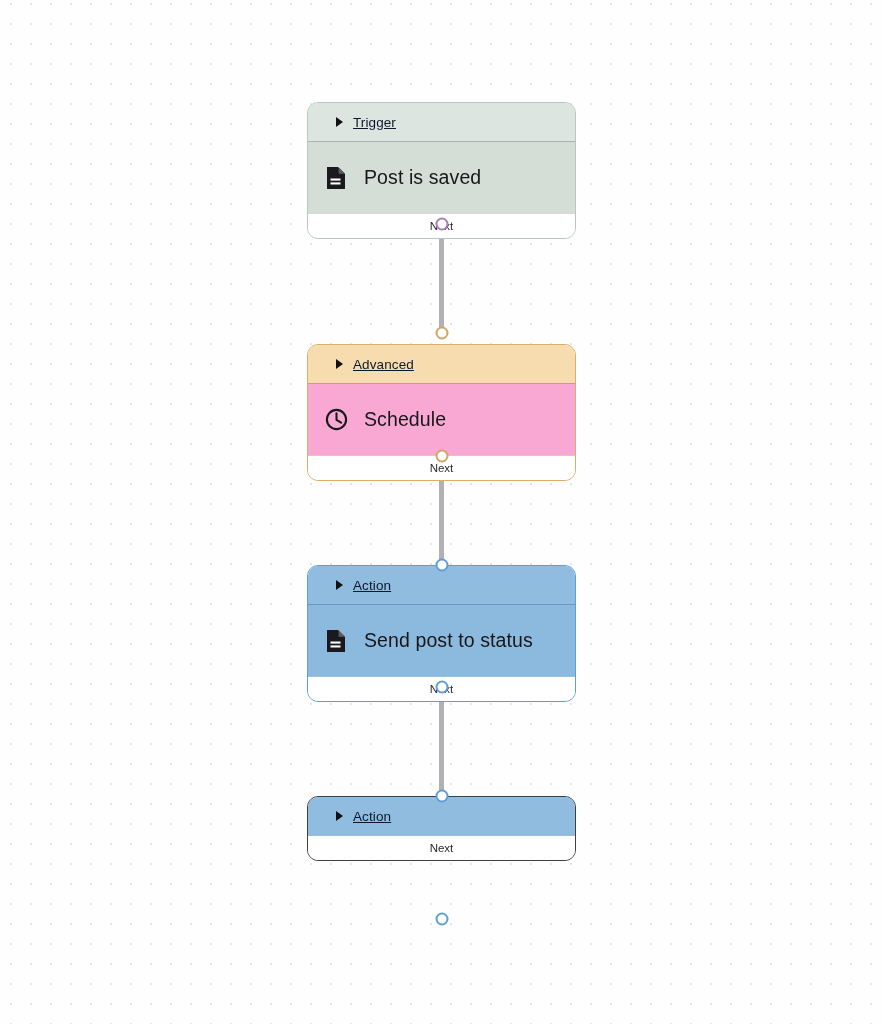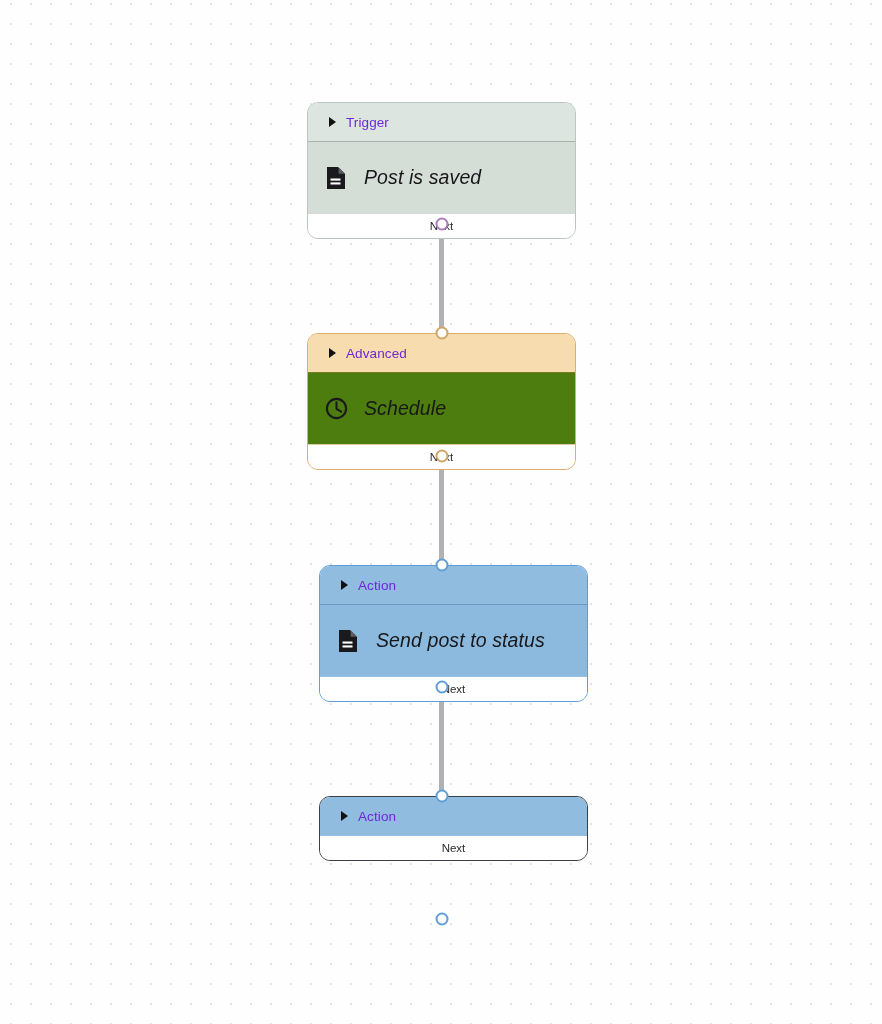--- a/index.html
+++ b/index.html
@@ -43,43 +43,43 @@
     border-radius: 11px;
     background: #ffffff;
     box-sizing: border-box;
     border: 1.5px solid #b9c7bf;
     overflow: hidden;
   }
   .node-header {
     height: 38px;
     display: flex;
     align-items: center;
-    padding-left: 21px;
+    padding-left: 28px;
     box-sizing: border-box;
     font-size: 13.5px;
-    color: #6d28d9;
+    color: #0f172a;
     letter-spacing: 0.1px;
+    text-decoration: underline;
   }
   .caret {
     width: 0;
     height: 0;
     border-left: 7px solid #111114;
     border-top: 5px solid transparent;
     border-bottom: 5px solid transparent;
     margin-right: 10px;
     flex: 0 0 auto;
   }
   .node-body {
     height: 72px;
     display: flex;
     align-items: center;
     padding-left: 16px;
     box-sizing: border-box;
     border-top: 1px solid rgba(90,100,95,0.35);
-    font-style: italic;
   }
   .node-icon {
     width: 24px;
     height: 24px;
     flex: 0 0 auto;
     margin-right: 16px;
     display: flex;
     align-items: center;
     justify-content: center;
   }
@@ -102,25 +102,25 @@
     box-sizing: border-box;
   }
 
   
   .node.trigger            { border-color: #b9c7bf; }
   .node.trigger .node-header { background: #dde5e0; }
   .node.trigger .node-body   { background: #d4ded7; }
 
   .node.advanced            { border-color: #dcae6a; }
   .node.advanced .node-header { background: #f6dcae; }
-  .node.advanced .node-body   { background: #4d7c0f; }
+  .node.advanced .node-body   { background: #f9a8d4; }
   .node.advanced .node-body   { border-top-color: rgba(170,125,60,0.45); }
   .node.advanced .node-footer { border-top-color: rgba(200,160,95,0.55); }
 
-  .node.action             { border-color: #5f9ed6; margin-left: 12px; }
+  .node.action             { border-color: #5f9ed6; }
   .node.action .node-header  { background: #8fbcdf; }
   .node.action .node-body    { background: #8cbade; }
   .node.action .node-body    { border-top-color: rgba(60,110,160,0.45); }
   .node.action .node-footer  { border-top-color: rgba(95,158,214,0.65); }
 
   .node.action.selected    { border-color: #3b3f46; }
 
   
   .handle {
     position: absolute;
@@ -160,21 +160,21 @@
           <rect x="5.5" y="12.5" width="10" height="2.1" fill="#ffffff"></rect>
           <rect x="5.5" y="16.4" width="10" height="2.1" fill="#ffffff"></rect>
         </svg>
       </span>
       <span class="node-title">Post is saved</span>
     </div>
     <div class="node-footer">Next</div>
   </div>
   <div class="handle purple" style="left:441.5px; top:224px;"></div>
 
-  <div class="node advanced" style="left:307px; top:333px;">
+  <div class="node advanced" style="left:307px; top:344px;">
     <div class="node-header">
       <span class="caret"></span>
       <span>Advanced</span>
     </div>
     <div class="node-body">
       <span class="node-icon">
         <svg width="23" height="23" viewBox="0 0 23 23">
           <circle cx="11.5" cy="11.5" r="9.6" fill="none" stroke="#1a1a1e" stroke-width="2.1"></circle>
           <path d="M11.5 5.4 V11.8 L16.1 14.6" fill="none" stroke="#1a1a1e" stroke-width="2.1" stroke-linecap="round" stroke-linejoin="round"></path>
         </svg>

